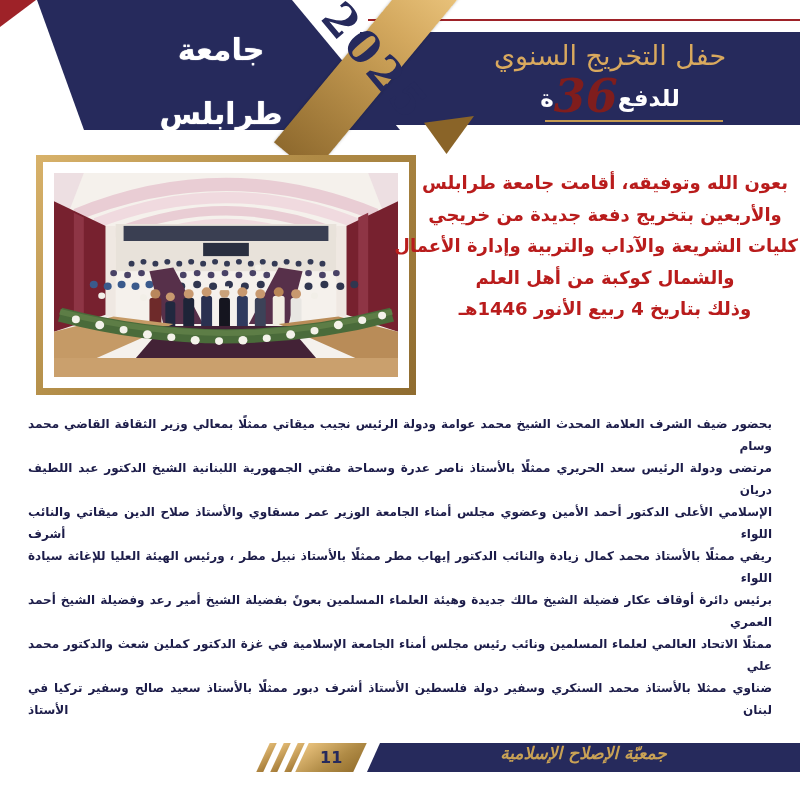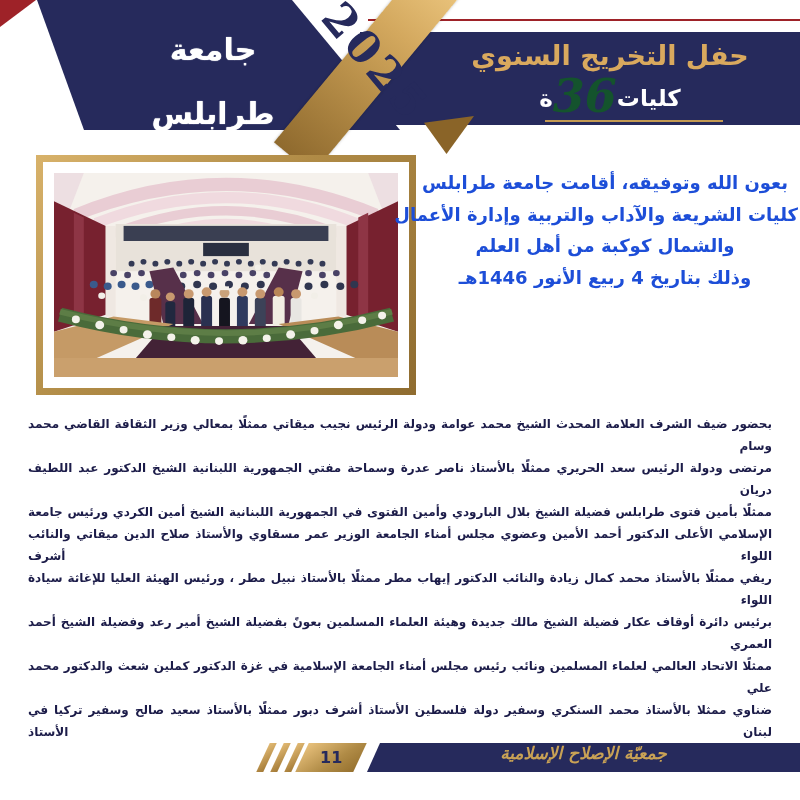--- a/index.html
+++ b/index.html
@@ -17,46 +17,46 @@
   .ribbon-fold{position:absolute;left:424px;top:116px;width:50px;height:38px;background:#8a6428;
                clip-path:polygon(0 18%,100% 0,45% 100%);}
   .ribbon{position:absolute;left:348px;top:-63px;width:50px;height:250px;
           transform:rotate(39.7deg);
           background:linear-gradient(to bottom,#f0cb84 0%,#d3a85e 35%,#b9904a 60%,#8f6a2e 100%);
           box-shadow:0 0 3px rgba(0,0,0,.25);}
   .year{position:absolute;left:306px;top:36px;width:140px;text-align:center;
         transform:rotate(50deg);font-family:"DejaVu Serif",serif;font-weight:bold;
         font-size:44px;letter-spacing:4px;color:#262a5c;}
 
-  .logo{position:absolute;left:118px;top:18px;width:190px;text-align:center;color:#ffffff;}
+  .logo{position:absolute;left:126px;top:18px;width:190px;text-align:center;color:#ffffff;}
   .logo-callig{font-size:30px;font-weight:bold;line-height:64px;
                text-shadow:0 0 1px #fff;}
   .logo-eng{font-size:17px;font-weight:bold;letter-spacing:.5px;line-height:22px;}
   .lebanon-row{display:flex;justify-content:center;align-items:center;gap:7px;margin-top:4px;
                font-size:13px;font-weight:bold;letter-spacing:1px;}
   .gold-bars{color:#b98a3e;font-size:15px;line-height:10px;}
 
   .event-title{position:absolute;left:430px;top:40px;width:360px;text-align:center;
-               direction:rtl;color:#d9a95e;font-size:27px;font-weight:bold;}
+               direction:rtl;color:#d9a95e;font-size:27px;font-weight:normal;}
   .batch-line{position:absolute;left:430px;top:78px;width:360px;text-align:center;direction:rtl;
               color:#ffffff;font-size:23px;font-weight:bold;line-height:40px;}
-  .batch-num{color:#14532d;font-size:46px;font-family:"DejaVu Serif",serif;font-style:italic;
+  .batch-num{color:#7f1d1d;font-size:46px;font-family:"DejaVu Serif",serif;font-style:italic;
              font-weight:bold;vertical-align:-6px;line-height:0;}
   .batch-underline{position:absolute;left:545px;top:120px;width:178px;height:2px;background:#c49a52;}
 
   
   .photo-frame{position:absolute;left:36px;top:155px;width:380px;height:240px;box-sizing:border-box;
                background:linear-gradient(135deg,#d8b26a,#b08b46 45%,#8f6c30);padding:7px;}
   .photo-mat{width:100%;height:100%;background:#ffffff;box-sizing:border-box;padding:11px;}
   .photo-inner{width:100%;height:100%;overflow:hidden;background:#f4eeea;}
   .photo-inner svg{display:block;width:100%;height:100%;}
 
   
   .intro{position:absolute;left:412px;top:167px;width:386px;direction:rtl;text-align:center;
-         color:#1d4ed8;font-weight:bold;font-size:18px;line-height:31.5px;}
+         color:#b91c1c;font-weight:bold;font-size:18px;line-height:31.5px;}
   .intro div{white-space:nowrap;}
 
   
   .body-text{position:absolute;left:28px;top:413px;width:744px;direction:rtl;
              color:#1c1c49;font-weight:bold;font-size:12px;line-height:22px;}
   .body-text div{text-align:justify;text-align-last:justify;}
 
   
   .f-stripe{position:absolute;top:743px;height:29px;width:7px;transform:skewX(-25deg);
             background:linear-gradient(135deg,#e2ba74,#a37a36);}
@@ -89,21 +89,21 @@
         <span>لـبـنـان</span>
         <span class="gold-bars">≡</span>
       </div>
     </div>
 
     <div class="ribbon-fold"></div>
     <div class="ribbon"></div>
     <div class="year">2025</div>
 
     <div class="event-title">حفل التخريج السنوي</div>
-    <div class="batch-line"><span>كليات</span><span class="batch-num">36</span><span>ة</span></div>
+    <div class="batch-line"><span>للدفع</span><span class="batch-num">36</span><span>ة</span></div>
     <div class="batch-underline"></div>
   </div>
 
   <div class="photo-frame">
     <div class="photo-mat">
       <div class="photo-inner">
         <svg viewBox="0 0 346 216" preserveAspectRatio="none">
           <rect x="0" y="0" width="346" height="216" fill="#f5f1ec"></rect>
 
           <path d="M20 52 Q173 -14 326 52 L326 38 Q173 -28 20 38 Z" fill="#e9cdd4"></path>
@@ -242,29 +242,29 @@
             <circle cx="310" cy="156" r="4"></circle>
               <circle cx="330" cy="151" r="4"></circle>
           </g>
         </svg>
       </div>
     </div>
   </div>
 
   <div class="intro">
     <div>بعون الله وتوفيقه، أقامت جامعة طرابلس</div>
+    <div>والأربعين بتخريج دفعة جديدة من خريجي</div>
     <div>كليات الشريعة والآداب والتربية وإدارة الأعمال</div>
     <div>والشمال كوكبة من أهل العلم</div>
     <div>وذلك بتاريخ 4 ربيع الأنور 1446هـ</div>
   </div>
 
   <div class="body-text">
     <div>بحضور ضيف الشرف العلامة المحدث الشيخ محمد عوامة ودولة الرئيس نجيب ميقاتي ممثلًا بمعالي وزير الثقافة القاضي محمد وسام</div>
     <div>مرتضى ودولة الرئيس سعد الحريري ممثلًا بالأستاذ ناصر عدرة وسماحة مفتي الجمهورية اللبنانية الشيخ الدكتور عبد اللطيف دريان</div>
-    <div>ممثلًا بأمين فتوى طرابلس فضيلة الشيخ بلال البارودي وأمين الفتوى في الجمهورية اللبنانية الشيخ أمين الكردي ورئيس جامعة</div>
     <div>الإسلامي الأعلى الدكتور أحمد الأمين وعضوي مجلس أمناء الجامعة الوزير عمر مسقاوي والأستاذ صلاح الدين ميقاتي والنائب اللواء أشرف</div>
     <div>ريفي ممثلًا بالأستاذ محمد كمال زيادة والنائب الدكتور إيهاب مطر ممثلًا بالأستاذ نبيل مطر ، ورئيس الهيئة العليا للإغاثة سيادة اللواء</div>
     <div>برئيس دائرة أوقاف عكار فضيلة الشيخ مالك جديدة وهيئة العلماء المسلمين بعونً بفضيلة الشيخ أمير رعد وفضيلة الشيخ أحمد العمري</div>
     <div>ممثلًا الاتحاد العالمي لعلماء المسلمين ونائب رئيس مجلس أمناء الجامعة الإسلامية في غزة الدكتور كملين شعث والدكتور محمد علي</div>
     <div>ضناوي ممثلا بالأستاذ محمد السنكري وسفير دولة فلسطين الأستاذ أشرف دبور ممثلًا بالأستاذ سعيد صالح وسفير تركيا في لبنان الأستاذ</div>
 
   </div>
 
   <div>
     <div class="f-stripe" style="left:263px"></div>

